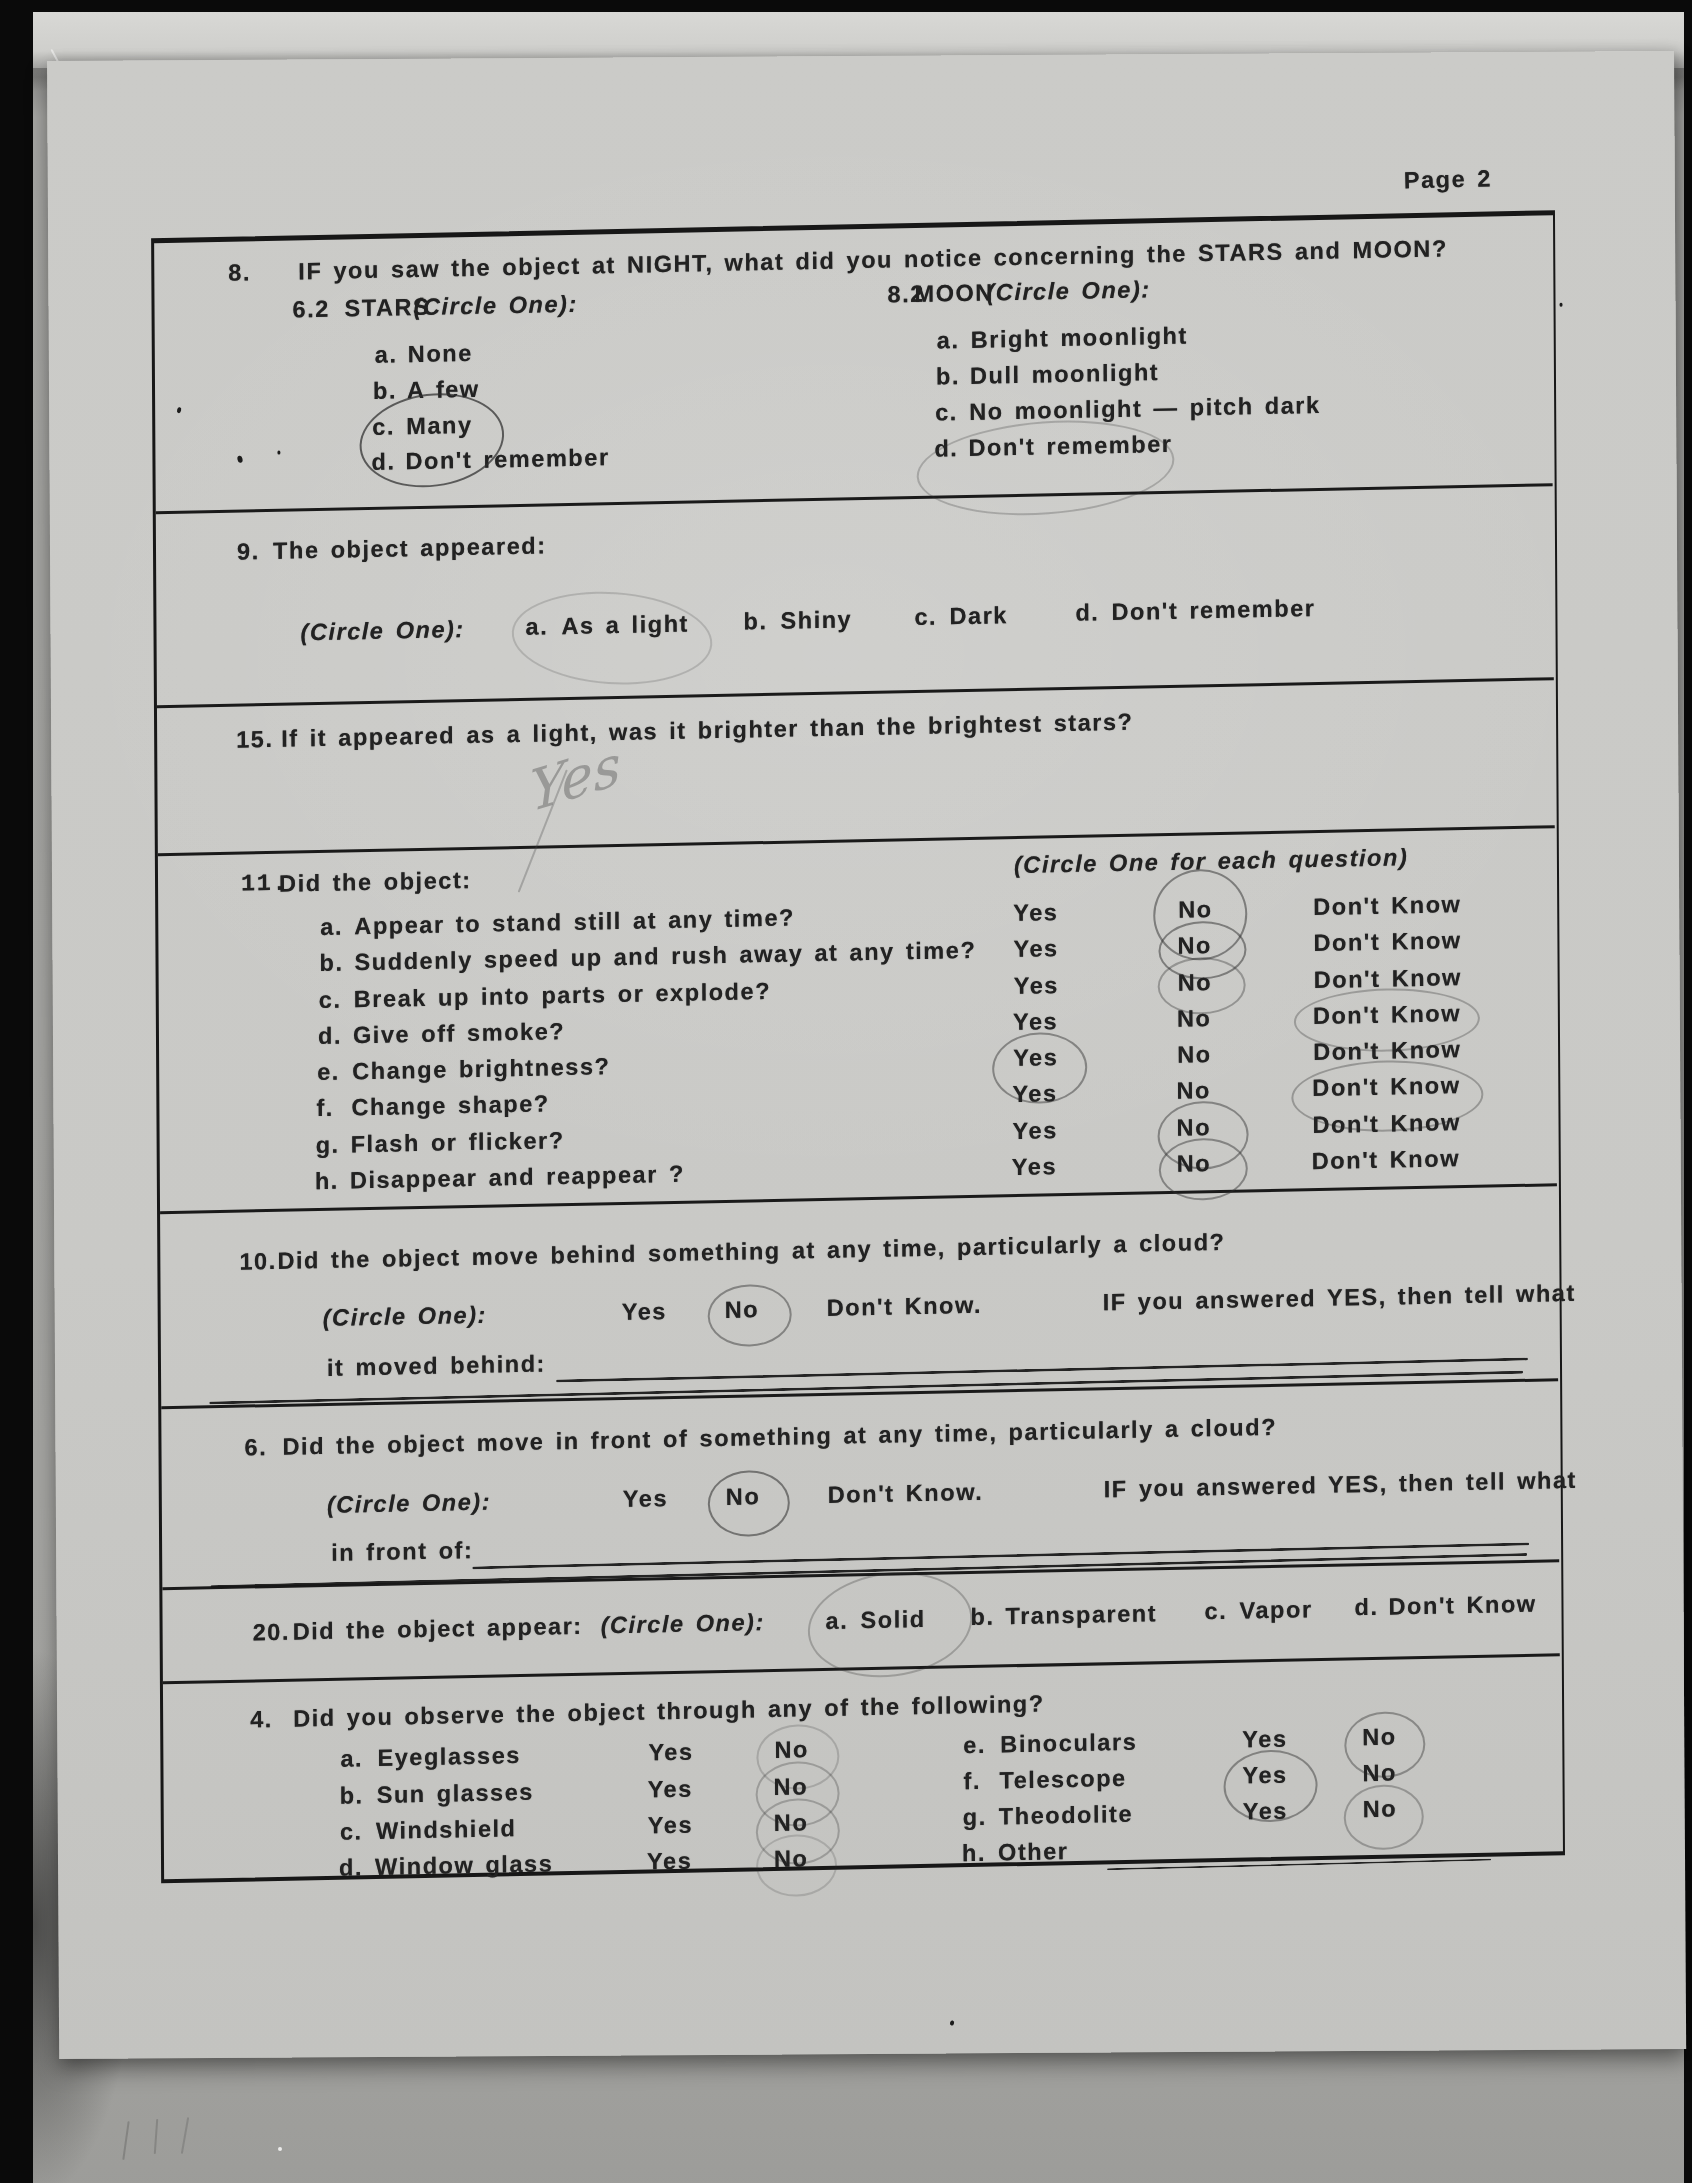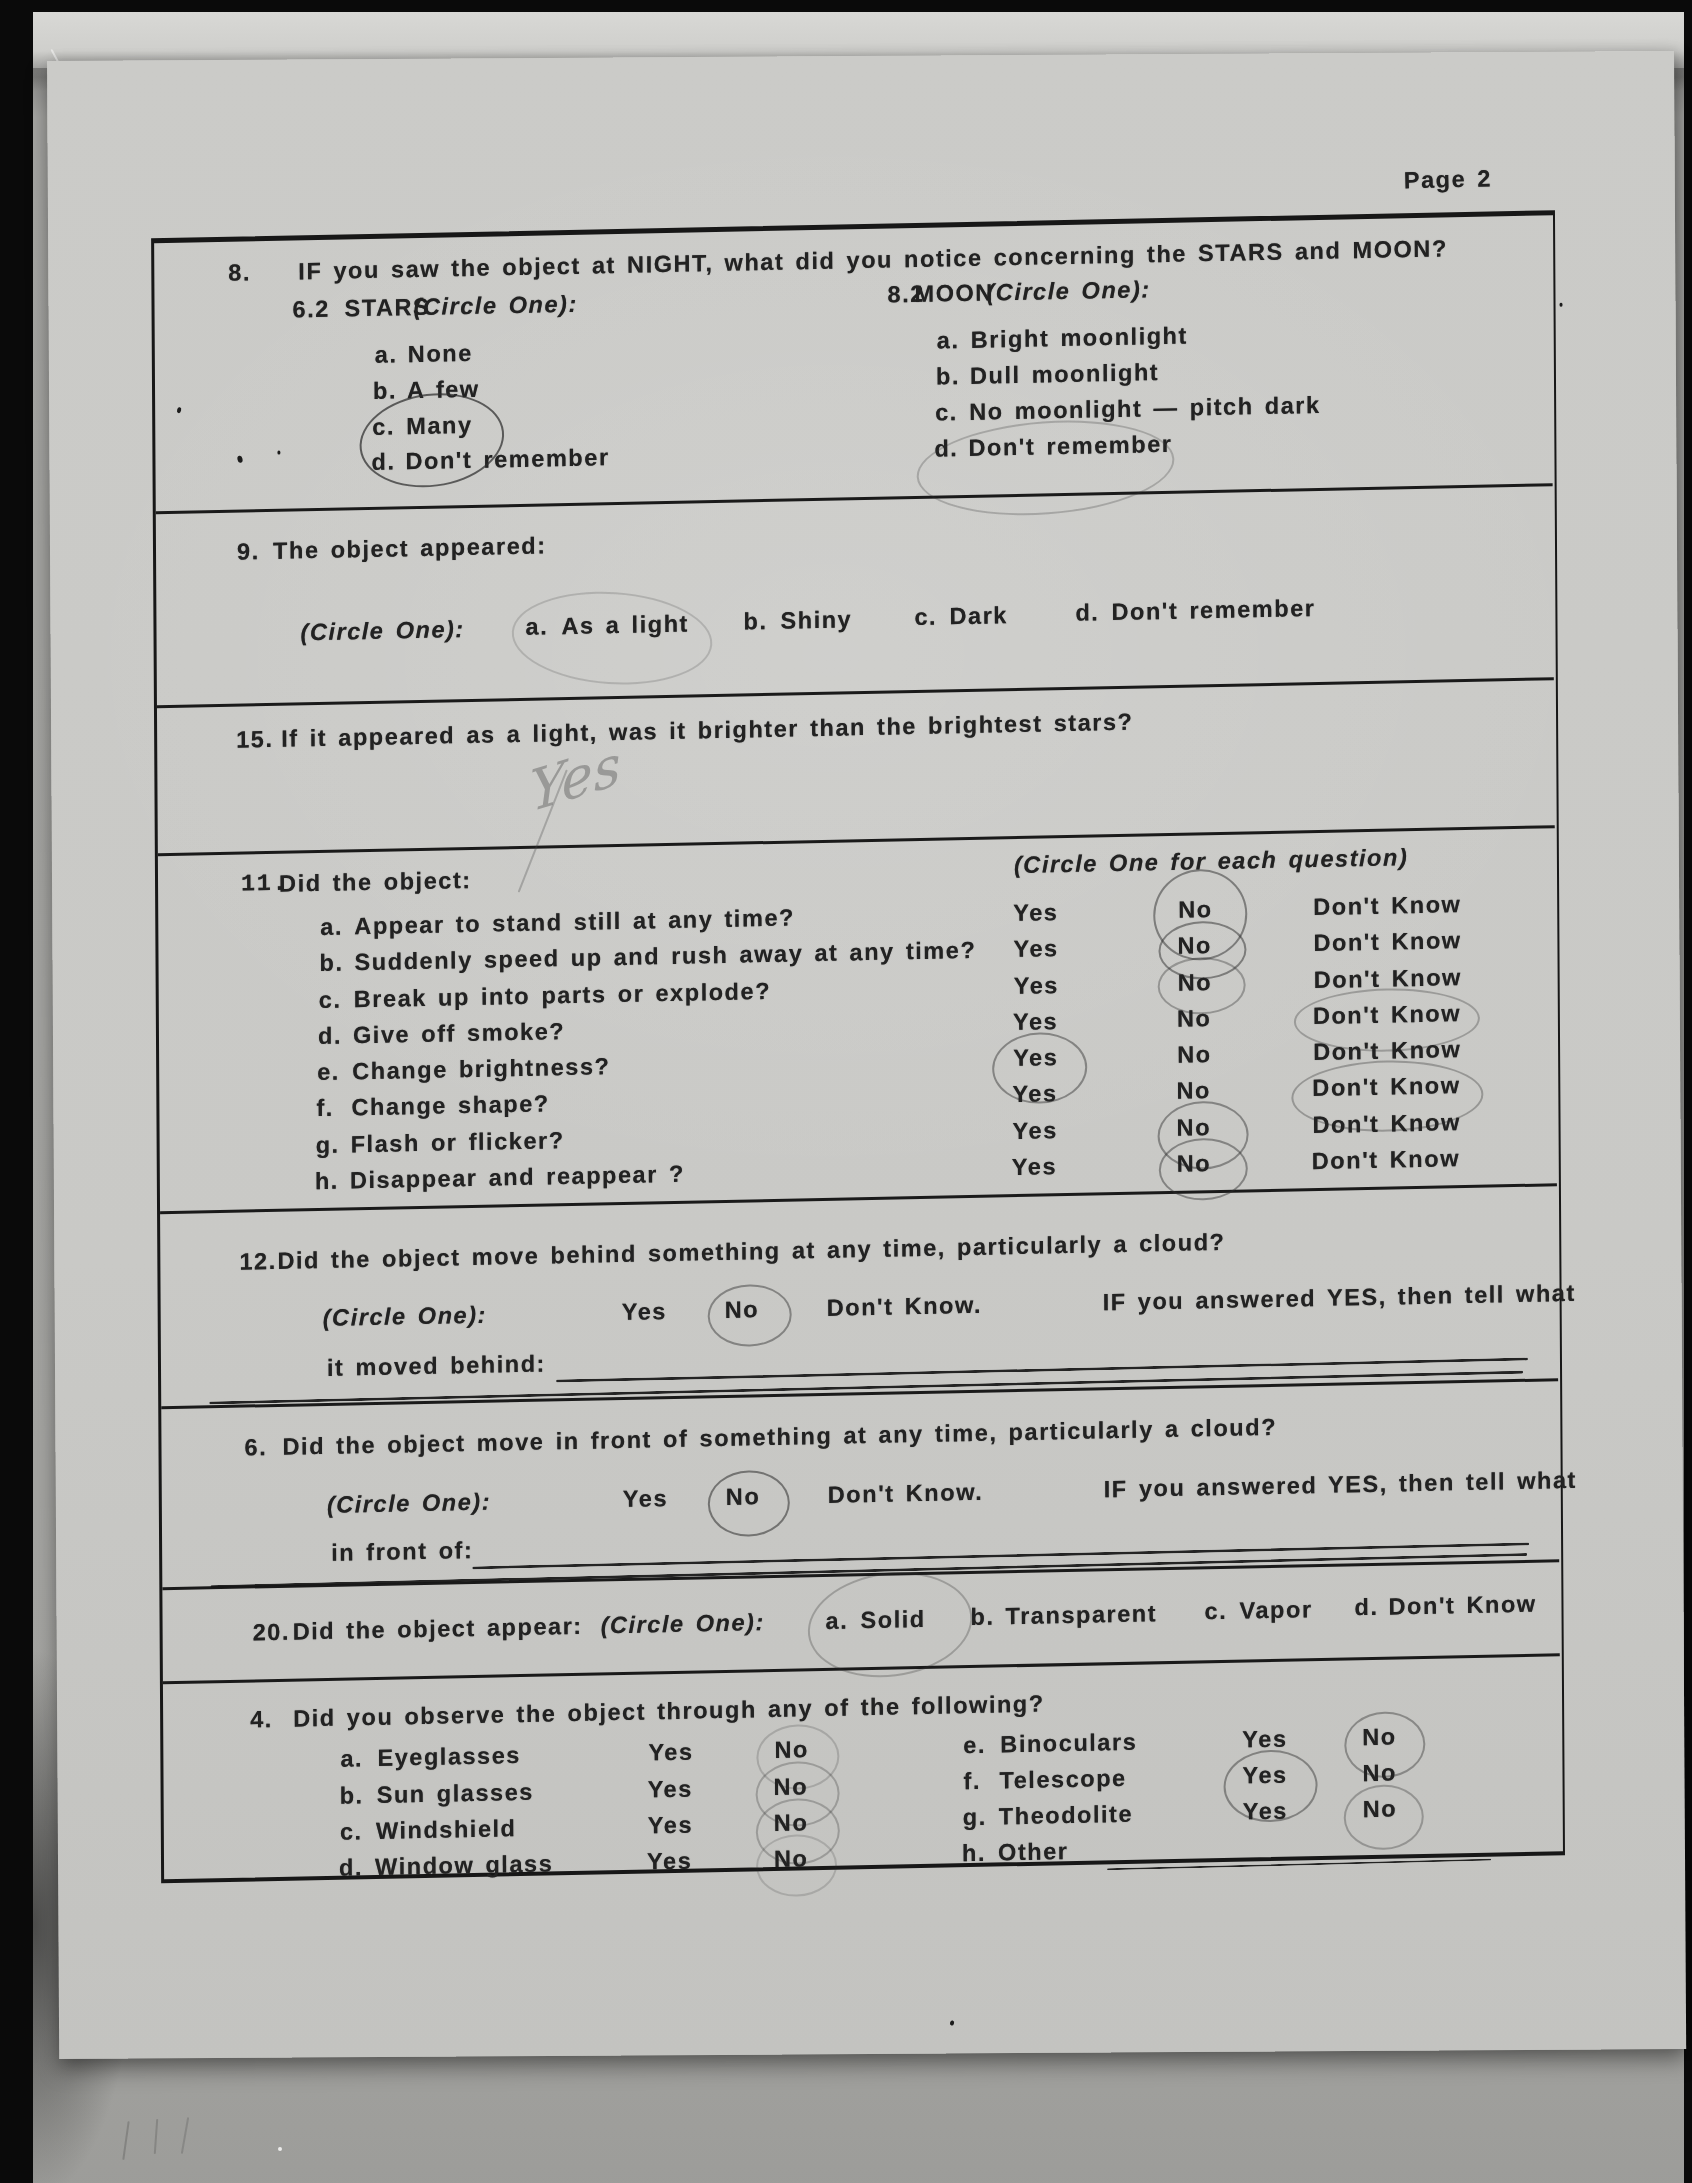--- a/index.html
+++ b/index.html
@@ -178,21 +178,21 @@
 
         <span class="ink" style="left:155px;top:315px;">h.</span>
         <span class="ink" style="left:190px;top:315px;">Disappear and reappear ?</span>
         <span class="ink" style="left:852px;top:315px;">Yes</span>
         <span class="ink" style="left:1017px;top:315px;">No</span>
         <span class="ink" style="left:1152px;top:315px;">Don't Know</span>
         <div class="circ" style="left:999px;top:303px;width:89px;height:62px;opacity:.45;"></div>
       </section>
 
       <section class="sec" style="top:972px;height:194px;">
-        <span class="ink" style="left:79px;top:35px;">12.</span>
+        <span class="ink" style="left:79px;top:35px;">10.</span>
         <span class="ink" style="left:117px;top:35px;">Did the object move behind something at any time, particularly a cloud?</span>
 
         <span class="ink" style="left:162px;top:93px;font-style:italic;">(Circle One):</span>
         <span class="ink" style="left:461px;top:93px;">Yes</span>
         <span class="ink" style="left:564px;top:93px;">No</span>
         <span class="ink" style="left:666px;top:93px;">Don't Know.</span>
         <span class="ink" style="left:942px;top:93px;">IF you answered YES, then tell what</span>
         <div class="circ" style="left:547px;top:81px;width:84px;height:62px;opacity:.45;"></div>
 
         <span class="ink" style="left:166px;top:143px;">it moved behind:</span>

